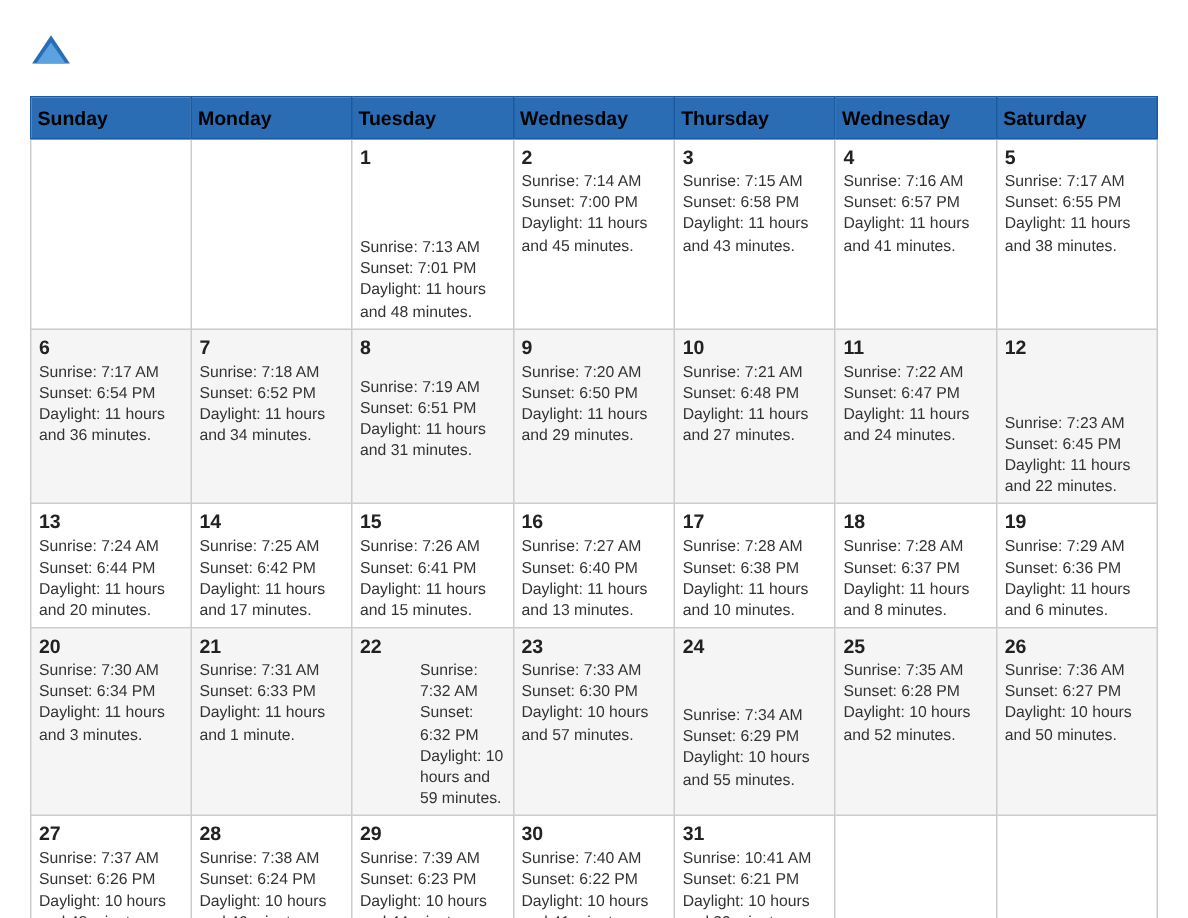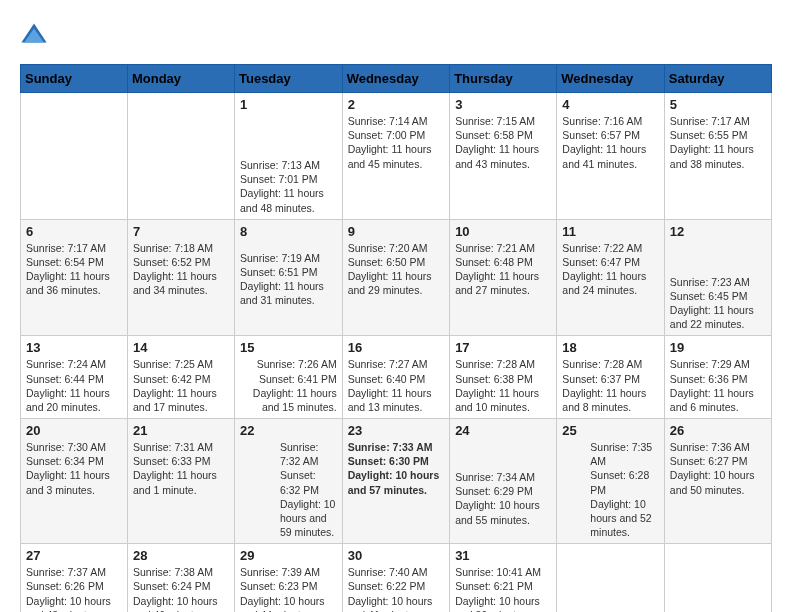--- a/index.html
+++ b/index.html
@@ -213,21 +213,21 @@
 Daylight: 11 hours and 20 minutes.</div>
         </td>
         <td>
           <span class="day-num">14</span>
           <div class="day-info" style="white-space: pre-line;">Sunrise: 7:25 AM
 Sunset: 6:42 PM
 Daylight: 11 hours and 17 minutes.</div>
         </td>
         <td>
           <span class="day-num">15</span>
-          <div class="day-info" style="white-space: pre-line; text-align: right;">Sunrise: 7:26 AM
+          <div class="day-info" style="white-space: pre-line;">Sunrise: 7:26 AM
 Sunset: 6:41 PM
 Daylight: 11 hours and 15 minutes.</div>
         </td>
         <td>
           <span class="day-num">16</span>
           <div class="day-info" style="white-space: pre-line;">Sunrise: 7:27 AM
 Sunset: 6:40 PM
 Daylight: 11 hours and 13 minutes.</div>
         </td>
         <td>
@@ -263,33 +263,33 @@
 Daylight: 11 hours and 1 minute.</div>
         </td>
         <td>
           <span class="day-num">22</span>
           <div class="day-info" style="white-space: pre-line; margin-left: 40px;">Sunrise: 7:32 AM
 Sunset: 6:32 PM
 Daylight: 10 hours and 59 minutes.</div>
         </td>
         <td>
           <span class="day-num">23</span>
-          <div class="day-info" style="white-space: pre-line; font-weight: bold;">Sunrise: 7:33 AM
+          <div class="day-info" style="white-space: pre-line;">Sunrise: 7:33 AM
 Sunset: 6:30 PM
 Daylight: 10 hours and 57 minutes.</div>
         </td>
         <td>
           <span class="day-num">24</span>
           <div class="day-info" style="white-space: pre-line; margin-top: 32px;">Sunrise: 7:34 AM
 Sunset: 6:29 PM
 Daylight: 10 hours and 55 minutes.</div>
         </td>
         <td>
           <span class="day-num">25</span>
-          <div class="day-info" style="white-space: pre-line; margin-left: 28px;">Sunrise: 7:35 AM
+          <div class="day-info" style="white-space: pre-line;">Sunrise: 7:35 AM
 Sunset: 6:28 PM
 Daylight: 10 hours and 52 minutes.</div>
         </td>
         <td>
           <span class="day-num">26</span>
           <div class="day-info" style="white-space: pre-line;">Sunrise: 7:36 AM
 Sunset: 6:27 PM
 Daylight: 10 hours and 50 minutes.</div>
         </td>
       </tr>

